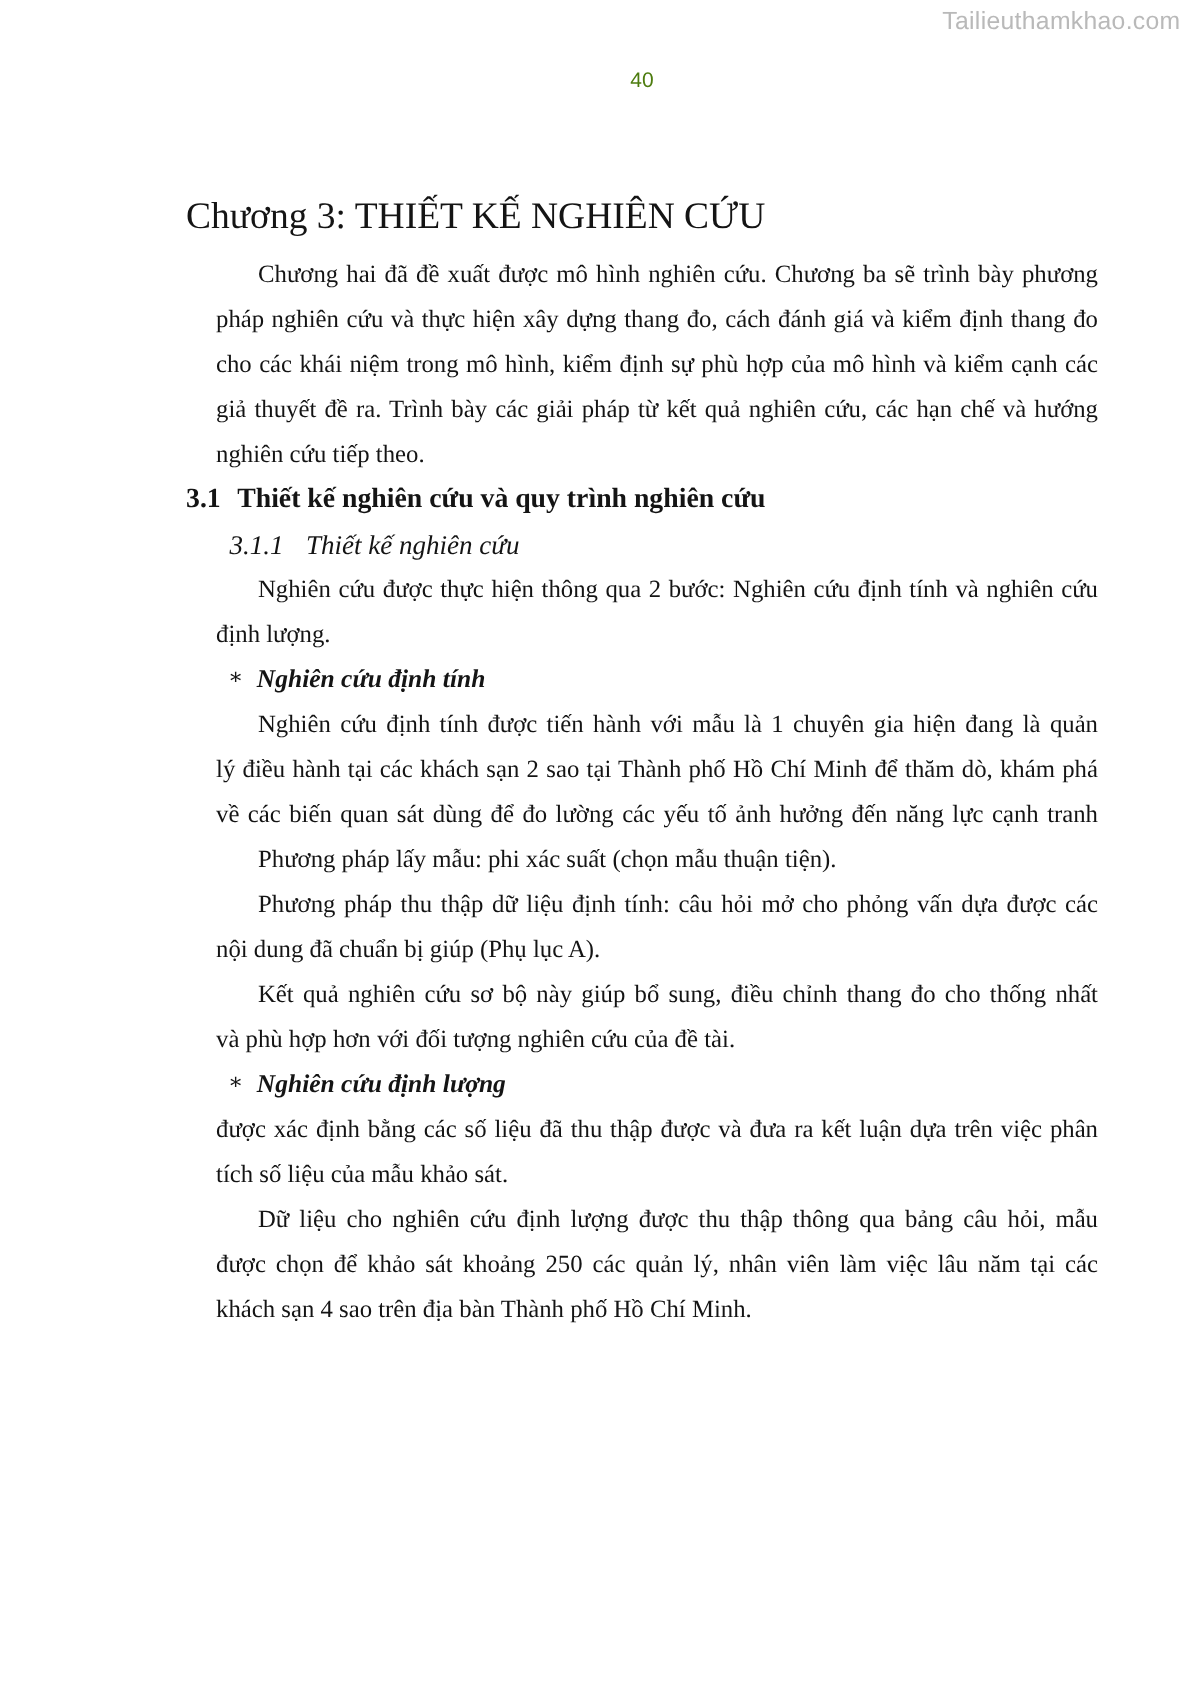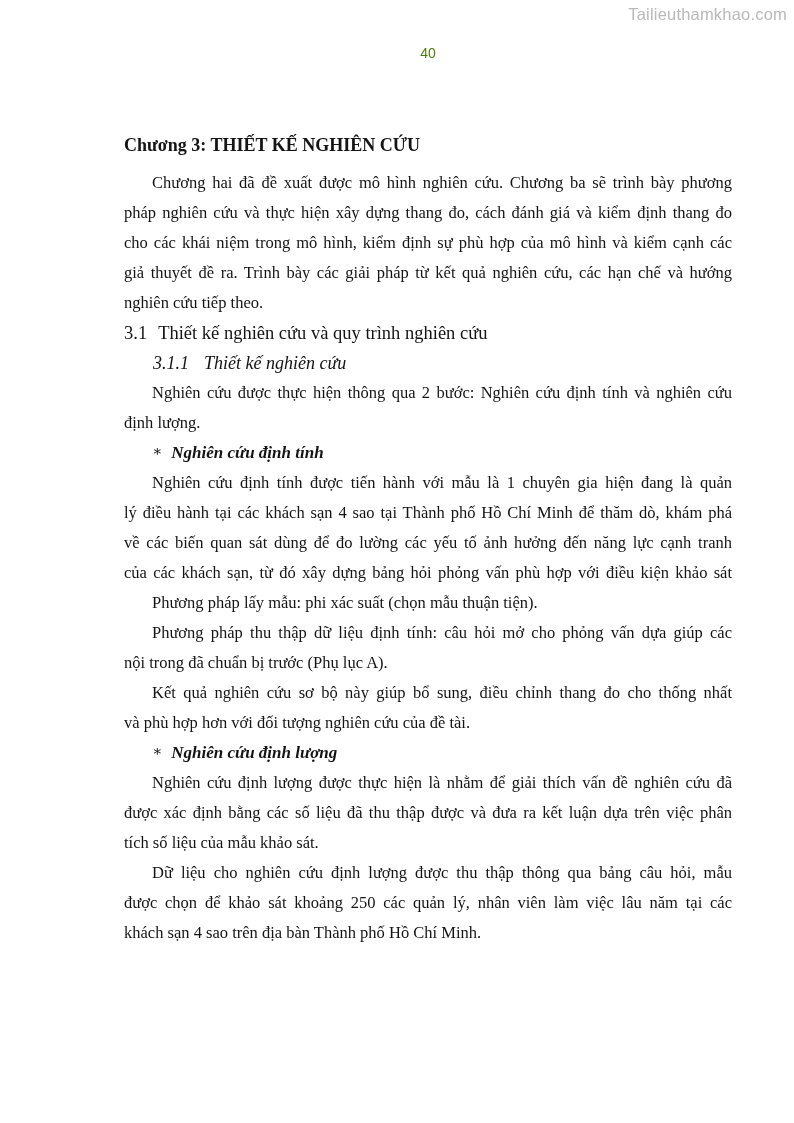--- a/index.html
+++ b/index.html
@@ -39,43 +39,44 @@
   }
   .content {
     position: absolute;
     top: 128px;
     left: 124px;
     width: 608px;
     font-size: 16.5px;
     line-height: 30px;
   }
   .chapter {
-    font-size: 18px;
-    font-weight: bold;
+    font-size: 25px;
+    font-weight: normal;
     line-height: 34px;
     margin: 0 0 6px 0;
     white-space: nowrap;
   }
   .line {
     height: 30px;
     line-height: 30px;
     text-align: left;
+    margin-left: 20px;
   }
   .jl {
     text-align: justify;
     text-align-last: justify;
   }
   .ind {
     text-indent: 28px;
   }
   .h2line {
     height: 30px;
     line-height: 30px;
     font-size: 18.5px;
-    font-weight: normal;
+    font-weight: bold;
     white-space: nowrap;
   }
   .h2line .sec-title { margin-left: 11px; }
   .h3line {
     height: 30px;
     line-height: 30px;
     font-size: 18px;
     font-weight: normal;
     font-style: italic;
     padding-left: 29px;
@@ -128,37 +129,35 @@
   </div>
 
   <div class="line jl ind">Nghiên cứu được thực hiện thông qua 2 bước: Nghiên cứu định tính và nghiên cứu</div>
   <div class="line">định lượng.</div>
 
   <div class="bulletline">
     <span class="star">∗</span><span class="btext">Nghiên cứu định tính</span>
   </div>
 
   <div class="line jl ind">Nghiên cứu định tính được tiến hành với mẫu là 1 chuyên gia hiện đang là quản</div>
-  <div class="line jl">lý điều hành tại các khách sạn 4 sao tại Thành phố Hồ Chí Minh để thăm dò, khám phá</div>
+  <div class="line jl">lý điều hành tại các khách sạn 2 sao tại Thành phố Hồ Chí Minh để thăm dò, khám phá</div>
   <div class="line jl">về các biến quan sát dùng để đo lường các yếu tố ảnh hưởng đến năng lực cạnh tranh</div>
-  <div class="line jl">của các khách sạn, từ đó xây dựng bảng hỏi phỏng vấn phù hợp với điều kiện khảo sát</div>
 
   <div class="line ind">Phương pháp lấy mẫu: phi xác suất (chọn mẫu thuận tiện).</div>
 
-  <div class="line jl ind">Phương pháp thu thập dữ liệu định tính: câu hỏi mở cho phỏng vấn dựa giúp các</div>
-  <div class="line">nội trong đã chuẩn bị trước (Phụ lục A).</div>
+  <div class="line jl ind">Phương pháp thu thập dữ liệu định tính: câu hỏi mở cho phỏng vấn dựa được các</div>
+  <div class="line">nội dung đã chuẩn bị giúp (Phụ lục A).</div>
 
   <div class="line jl ind">Kết quả nghiên cứu sơ bộ này giúp bổ sung, điều chỉnh thang đo cho thống nhất</div>
   <div class="line">và phù hợp hơn với đối tượng nghiên cứu của đề tài.</div>
 
   <div class="bulletline">
     <span class="star">∗</span><span class="btext">Nghiên cứu định lượng</span>
   </div>
 
-  <div class="line jl ind">Nghiên cứu định lượng được thực hiện là nhằm để giải thích vấn đề nghiên cứu đã</div>
   <div class="line jl">được xác định bằng các số liệu đã thu thập được và đưa ra kết luận dựa trên việc phân</div>
   <div class="line">tích số liệu của mẫu khảo sát.</div>
 
   <div class="line jl ind">Dữ liệu cho nghiên cứu định lượng được thu thập thông qua bảng câu hỏi, mẫu</div>
   <div class="line jl">được chọn để khảo sát khoảng 250 các quản lý, nhân viên làm việc lâu năm tại các</div>
   <div class="line">khách sạn 4 sao trên địa bàn Thành phố Hồ Chí Minh.</div>
 
 </div>
 
 </body></html>

